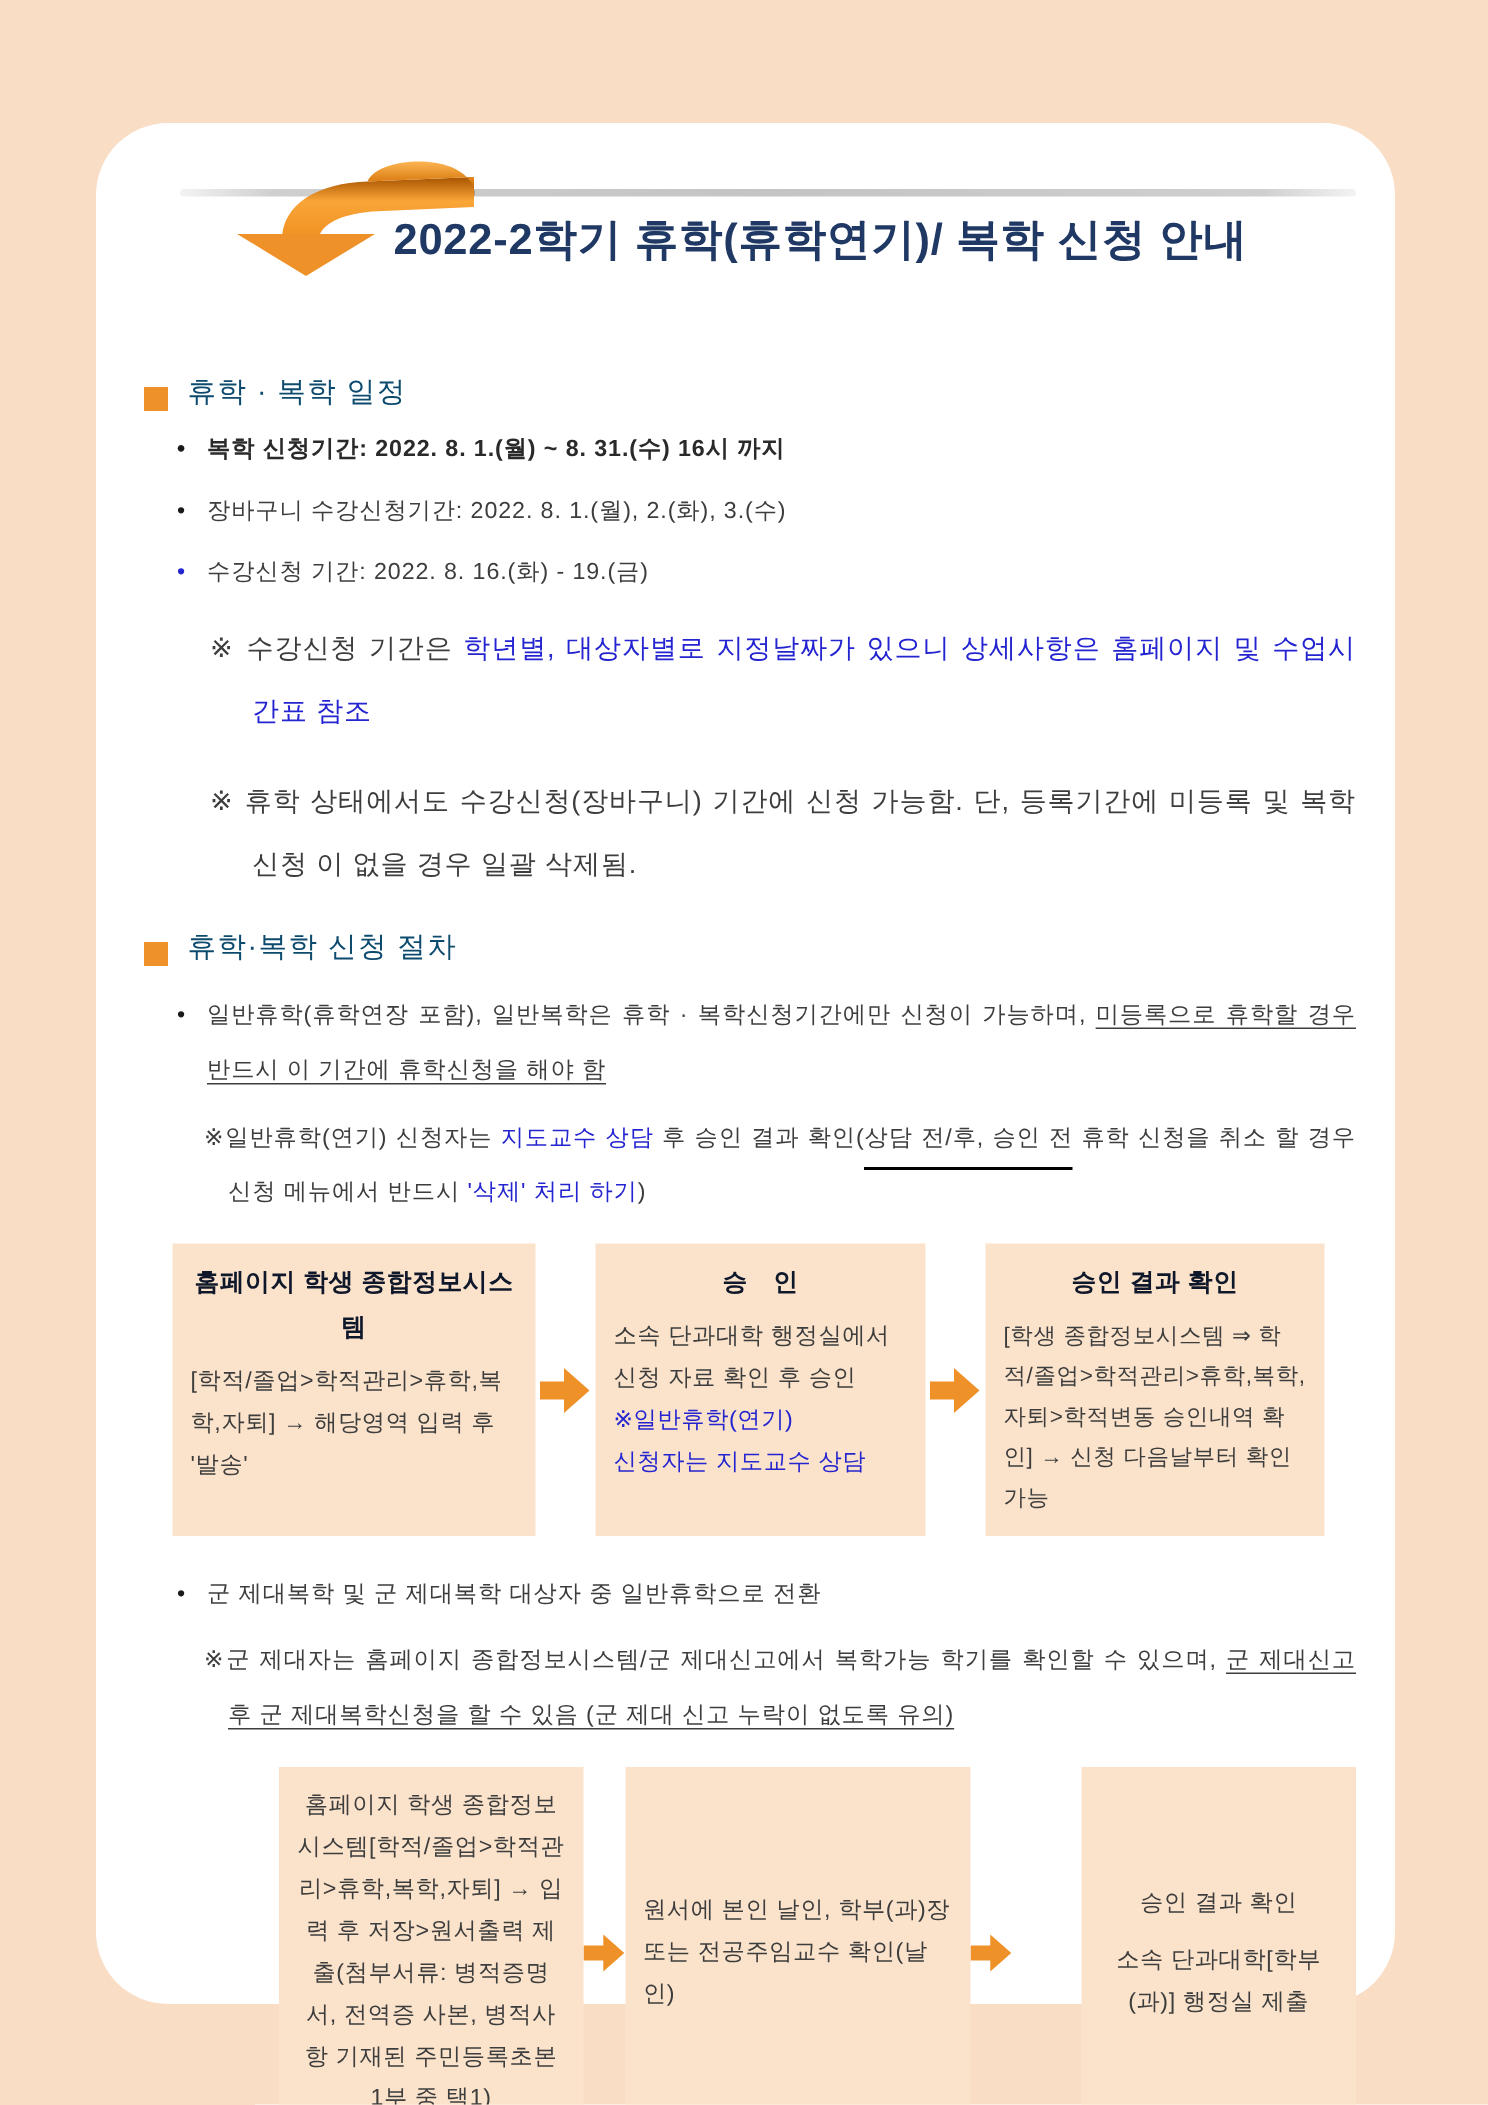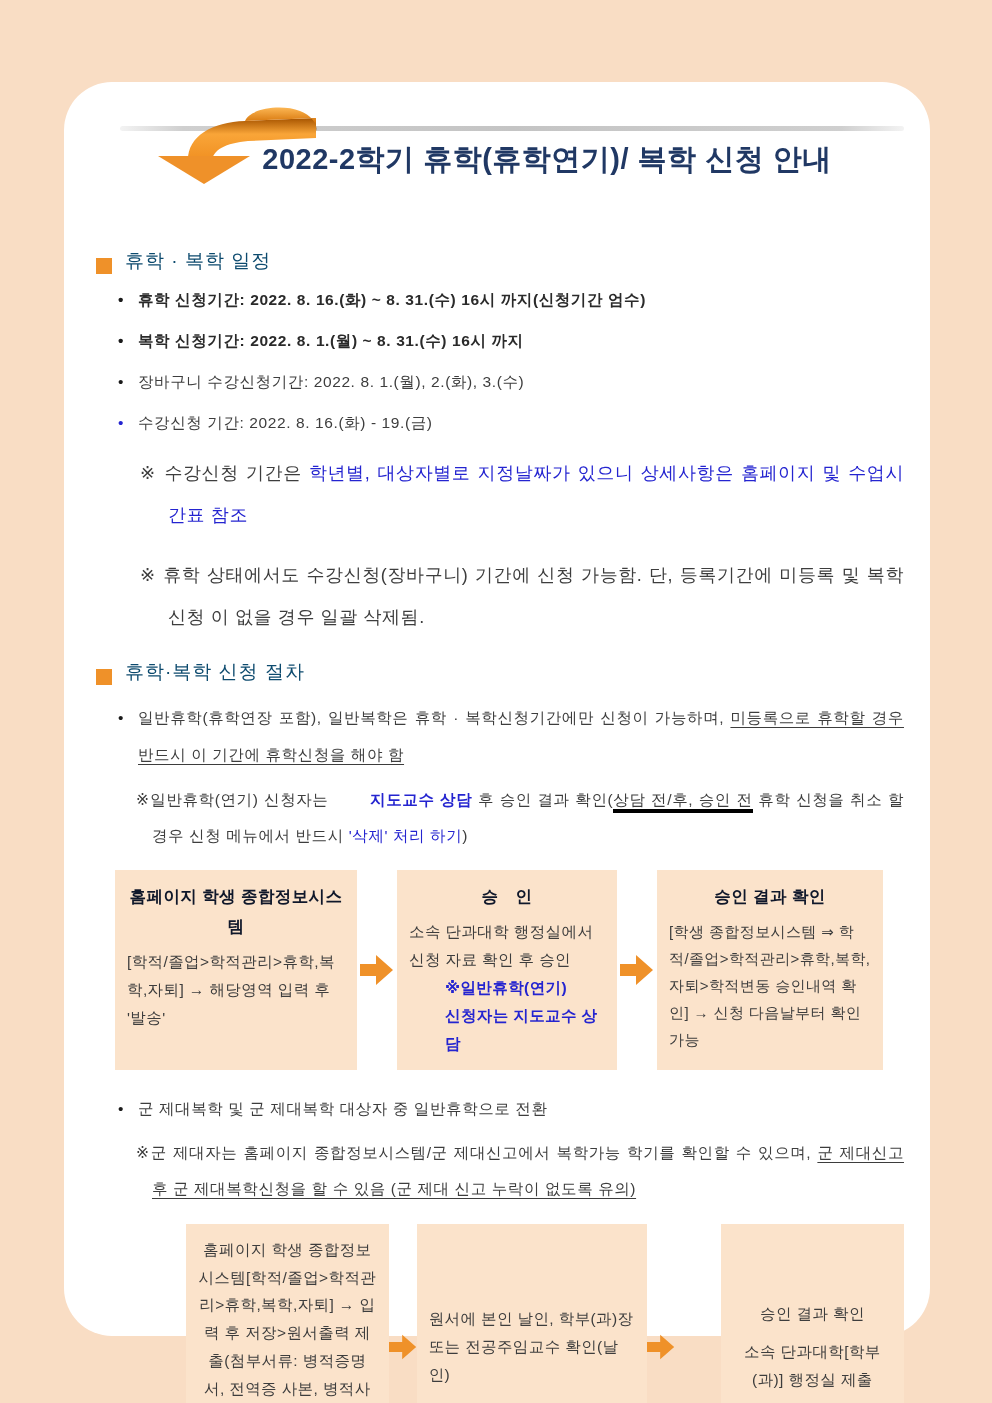--- a/index.html
+++ b/index.html
@@ -46,23 +46,23 @@
   .li.b { font-weight:700; color:#2a2a2a; }
 
   .note { position:relative; margin:0 0 17px 44px; padding-left:28px; text-indent:-28px;
           font-size:18px; line-height:2.35; letter-spacing:0.6px; text-align:justify; }
   .note2 { position:relative; margin:0 0 15px 40px; padding-left:16px; text-indent:-16px;
           font-size:15.5px; line-height:2.35; letter-spacing:0.6px; text-align:justify; }
 
   .just { text-align:justify; line-height:2.4; margin-bottom:8px; }
 
   .blue  { color:#2424d0; }
-  .blueb { color:#2424d0; font-weight:700;margin-left:36px; }
+  .blueb { color:#2424d0; font-weight:400; }
   .ul    { text-decoration:underline; text-underline-offset:4px; }
-  .redul { border-bottom:4px solid #000000; padding-bottom:1px; }
+  .redul { border-bottom:2px solid #000000; padding-bottom:11px; }
 
   
   .flow { display:flex; align-items:stretch; margin-top:16px; margin-bottom:20px; }
   .fbox { background:#fbe3cb; padding:12px 12px; font-size:15.5px; line-height:1.8;
           letter-spacing:0.4px; }
   .fbox .bt { text-align:center; font-weight:700; font-size:16.5px; margin-bottom:6px; color:#0f172a; }
   .bt.wide { word-spacing:12px; }
   .agap { display:flex; align-items:center; justify-content:center; flex:0 0 auto; }
   .center-col { display:flex; flex-direction:column; justify-content:center; text-align:center;margin-left:46px; }
   .vcenter { display:flex; flex-direction:column; justify-content:center; }
@@ -106,21 +106,20 @@
     </svg>
     <div class="title">2022-2학기 휴학(휴학연기)/ 복학 신청 안내</div>
   </div>
 
   <div class="content">
 
     <div class="sec-head">
       <span class="sq"></span>
       <span>휴학 · 복학 일정</span>
     </div>
-    <div class="li b"><span>휴학 신청기간: 2022. 8. 16.(화) ~ 8. 31.(수) 16시 까지(신청기간 엄수)</span></div>
     <div class="li b"><span>복학 신청기간: 2022. 8. 1.(월) ~ 8. 31.(수) 16시 까지</span></div>
     <div class="li"><span>장바구니 수강신청기간: 2022. 8. 1.(월), 2.(화), 3.(수)</span></div>
     <div class="li blue-dot"><span>수강신청 기간: 2022. 8. 16.(화) - 19.(금)</span></div>
     <div class="note"><span>※ 수강신청 기간은 </span><span class="blue">학년별, 대상자별로 지정날짜가 있으니 상세사항은 홈페이지 및 수업시간표 참조</span></div>
     <div class="note"><span>※ 휴학 상태에서도 수강신청(장바구니) 기간에 신청 가능함. 단, 등록기간에 미등록 및 복학신청 이 없을 경우 일괄 삭제됨.</span></div>
 
     <div class="sec-head" style="margin-top:21px;">
       <span class="sq"></span>
       <span>휴학·복학 신청 절차</span>
     </div>

